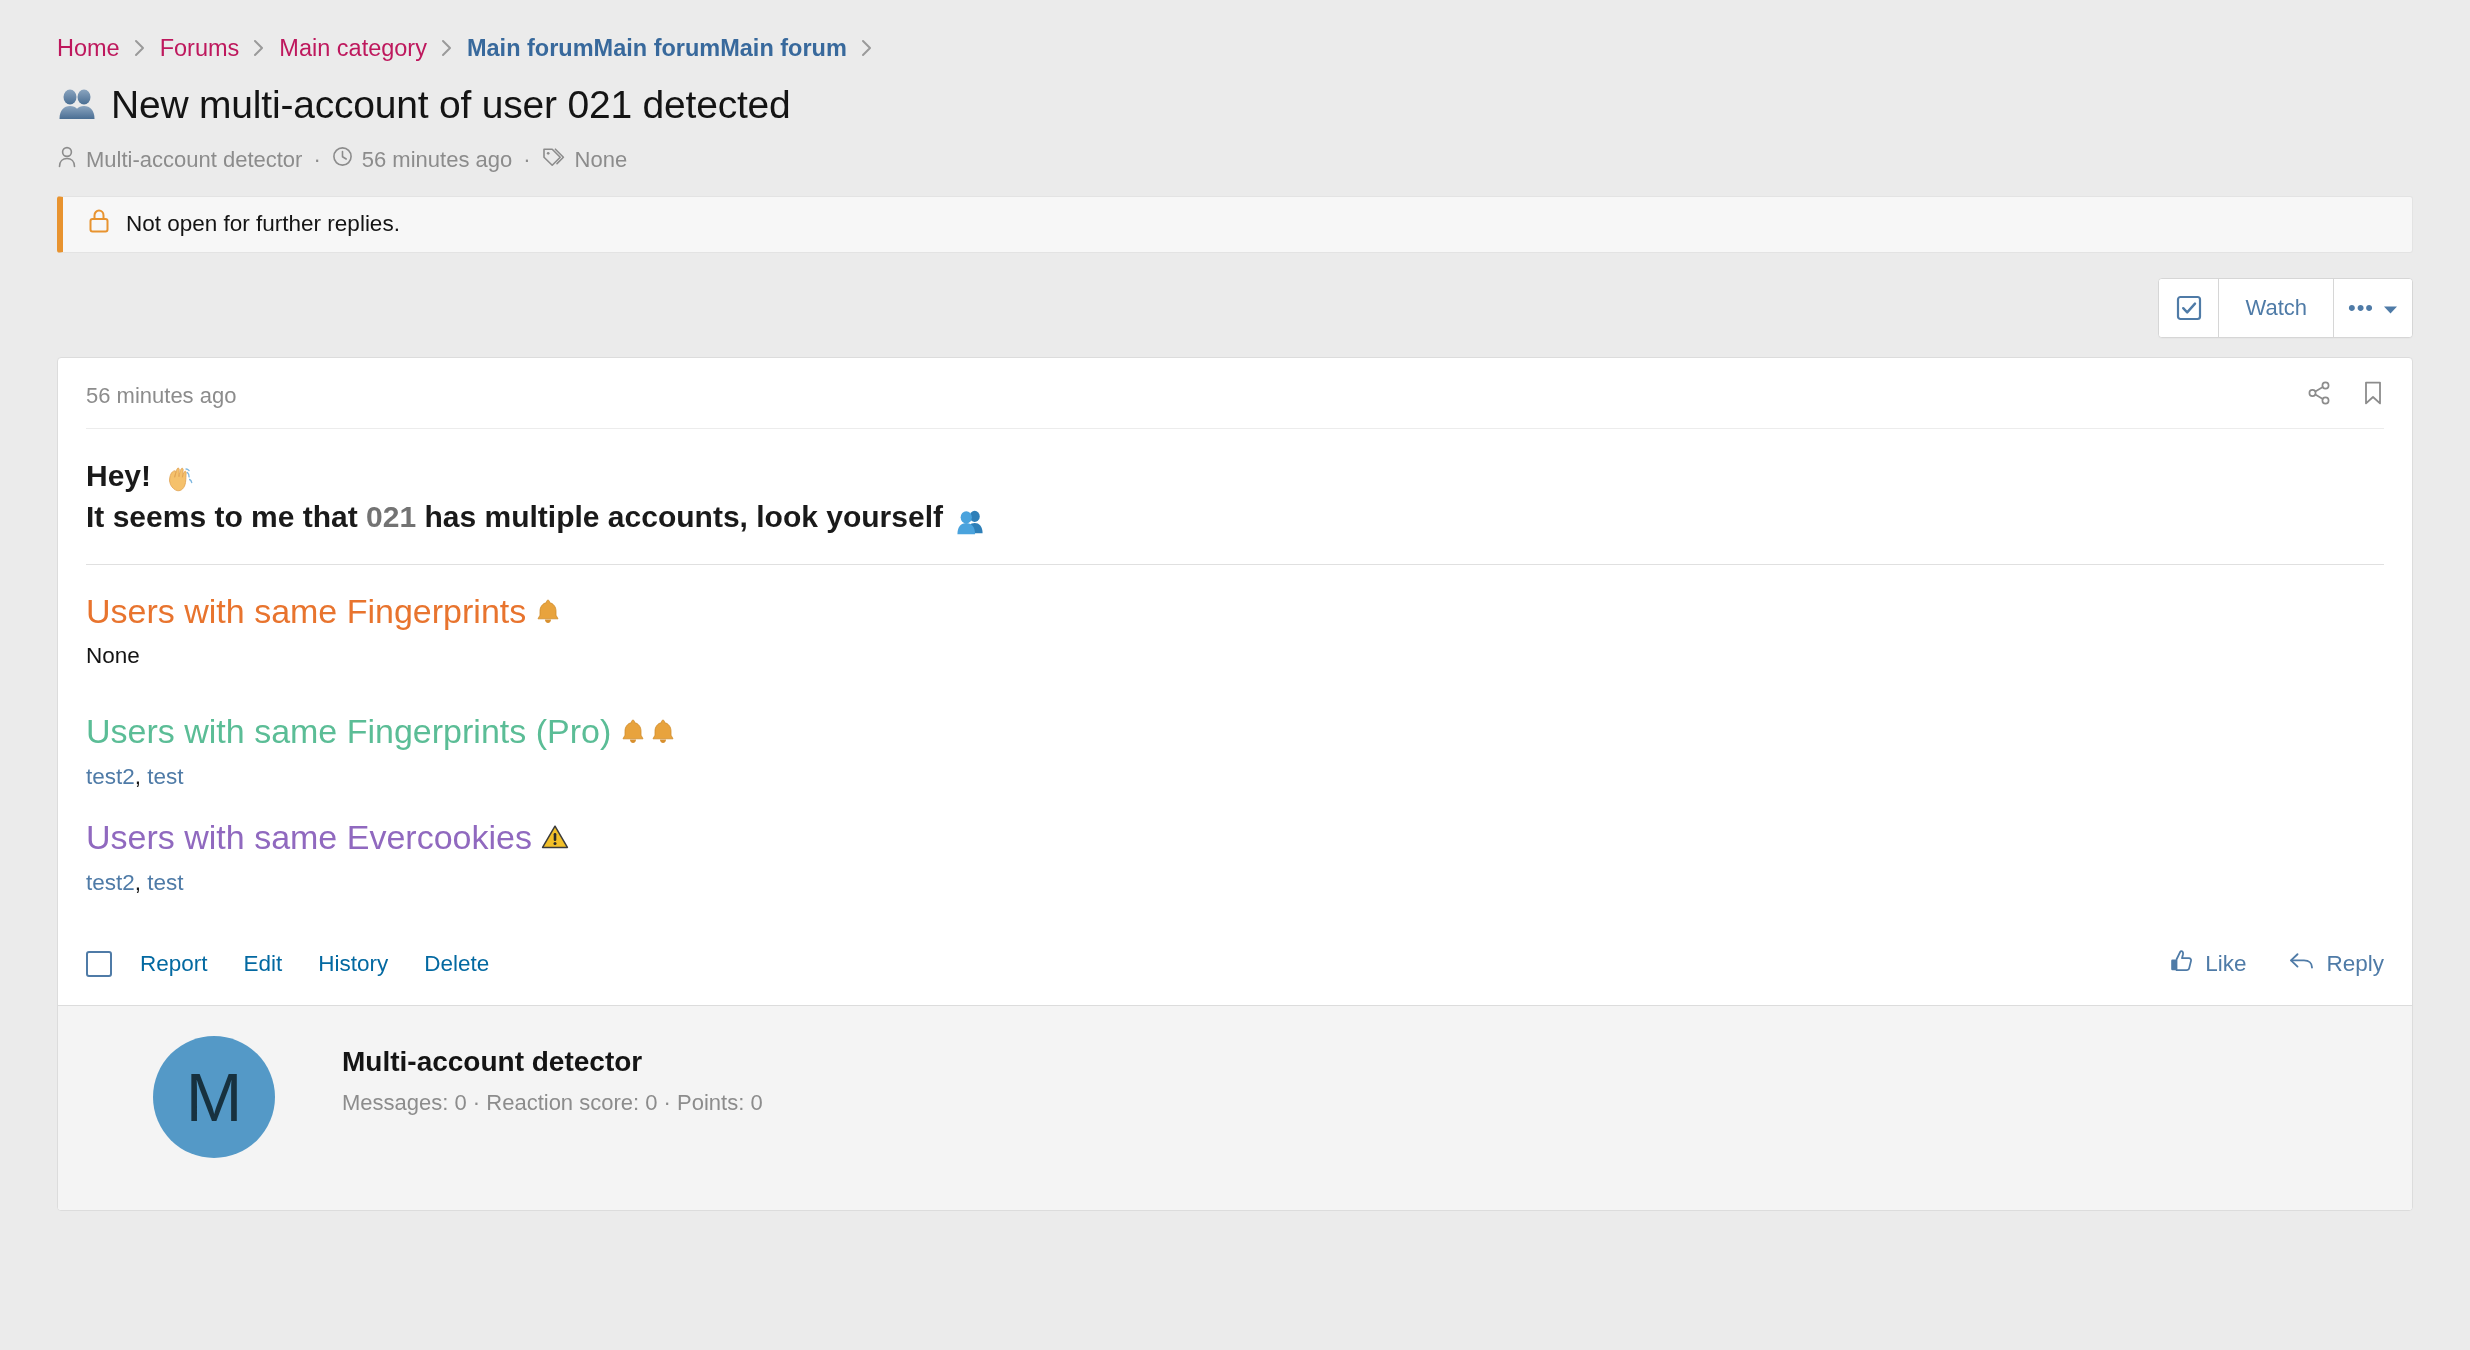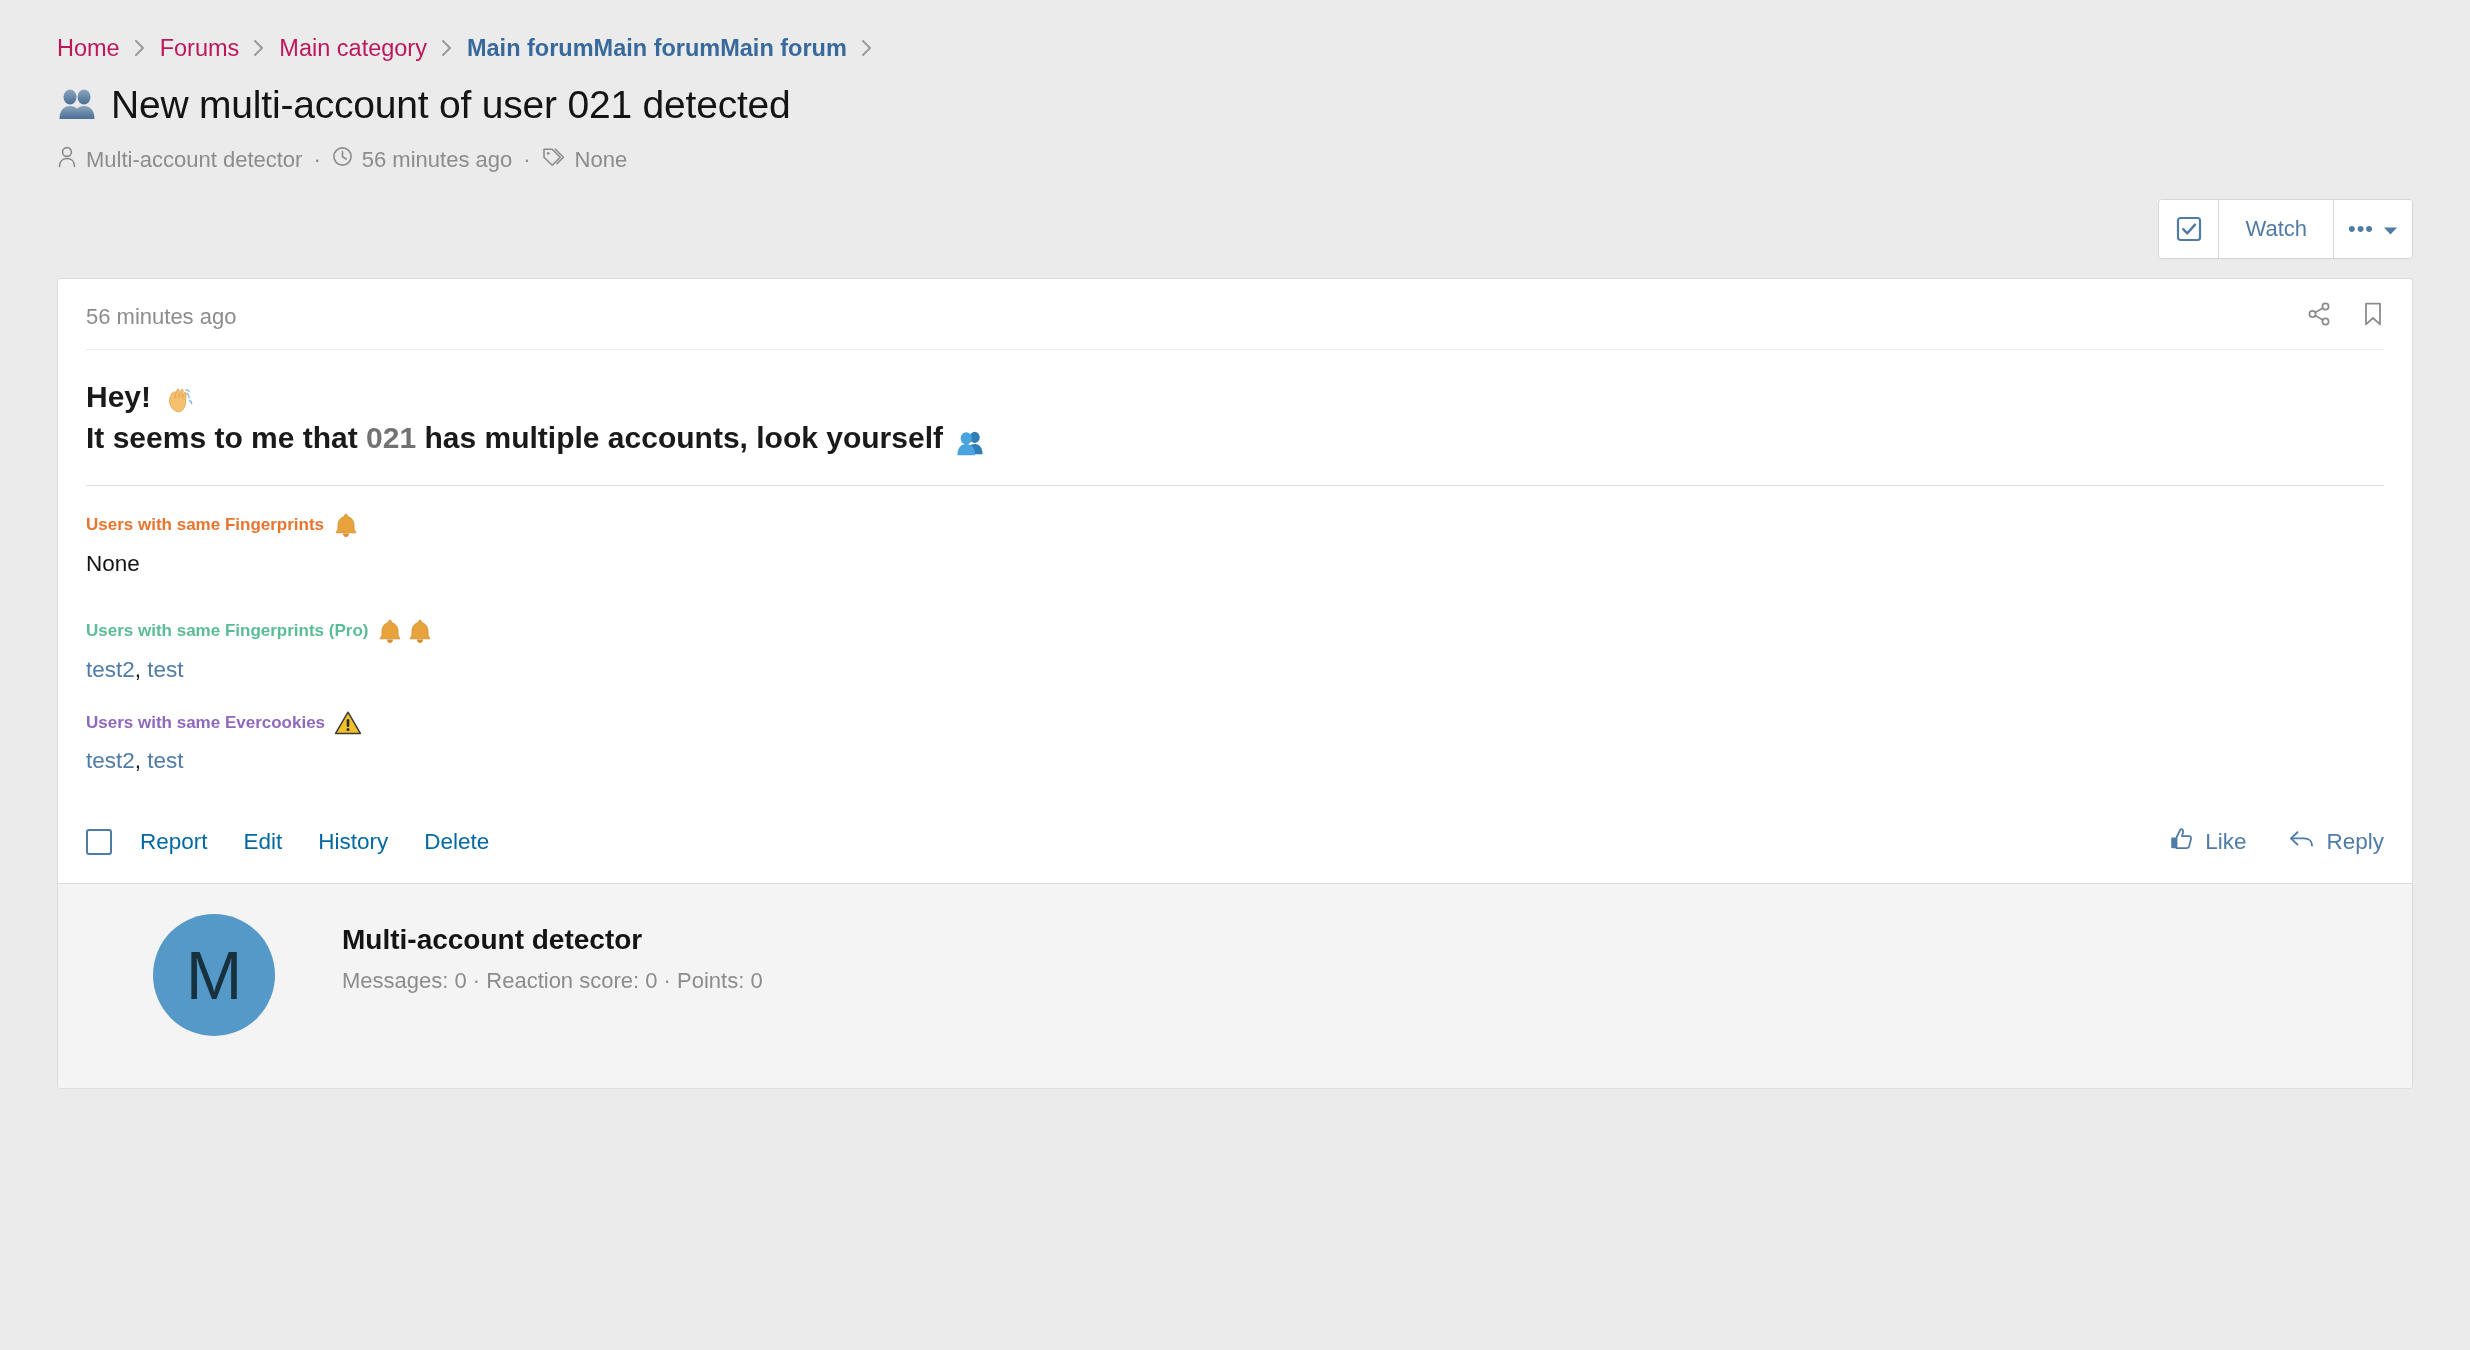--- a/index.html
+++ b/index.html
@@ -165,22 +165,22 @@
   .inline-emoji { height: 30px; width: 30px; margin: 0 4px 0 6px; vertical-align: -4px; }
 
   .divider {
     height: 1px;
     background: #e0e0e0;
     margin: 26px 0 0 0;
   }
 
   .section { margin-top: 26px; }
   .section-title {
-    font-size: 17px;
-    font-weight: bold;
+    font-size: 34px;
+    font-weight: normal;
     line-height: 1.2;
     display: flex;
     align-items: center;
   }
   .section-title .emj { margin-left: 9px; display: inline-flex; gap: 4px; }
   .section-title .emj svg { display: block; }
   .sec-orange { color: #e8742e; }
   .sec-green  { color: #5bbd96; margin-top: 40px; }
   .sec-purple { color: #9069bf; }
   .section-value {
@@ -340,20 +340,29 @@
         <svg width="24" height="21" viewBox="0 0 24 21">
             <path d="M2 3.2 L2 11.2 L10.2 19.2 L18.2 11.2 L10.2 3.2 Z" fill="none" stroke="#8c8c8c" stroke-width="1.6" stroke-linejoin="round"></path>
             <circle cx="6.2" cy="7.3" r="1.35" fill="#8c8c8c"></circle>
             <path d="M13.4 3.2 L21.4 11.2 L15 17.6" fill="none" stroke="#8c8c8c" stroke-width="1.6" stroke-linejoin="round" stroke-linecap="round"></path>
           </svg>
       </span>
       <span>None</span>
     </span>
   </div>
 
+  <div class="notice">
+    <span>
+      <svg width="24" height="26" viewBox="0 0 24 26">
+          <rect x="3.5" y="11" width="17" height="12.5" rx="2" fill="none" stroke="#e8932f" stroke-width="2"></rect>
+          <path d="M7.5 11 L7.5 7.4 C7.5 4.6 9.5 2.6 12 2.6 C14.5 2.6 16.5 4.6 16.5 7.4 L16.5 11" fill="none" stroke="#e8932f" stroke-width="2" stroke-linecap="round"></path>
+        </svg>
+    </span>
+    <span class="notice-text">Not open for further replies.</span>
+  </div>
 
   <div class="actionbar">
     <div class="btn-group">
       <div class="btn-check">
         <svg width="26" height="26" viewBox="0 0 26 26">
             <rect x="2" y="2" width="22" height="22" rx="2.5" fill="none" stroke="#4f7ba7" stroke-width="2.2"></rect>
             <path d="M7.2 13.2 L11.2 17.4 L19 8.6" fill="none" stroke="#4f7ba7" stroke-width="2.4" stroke-linecap="round" stroke-linejoin="round"></path>
           </svg>
       </div>
       <div class="btn-watch">Watch</div>

